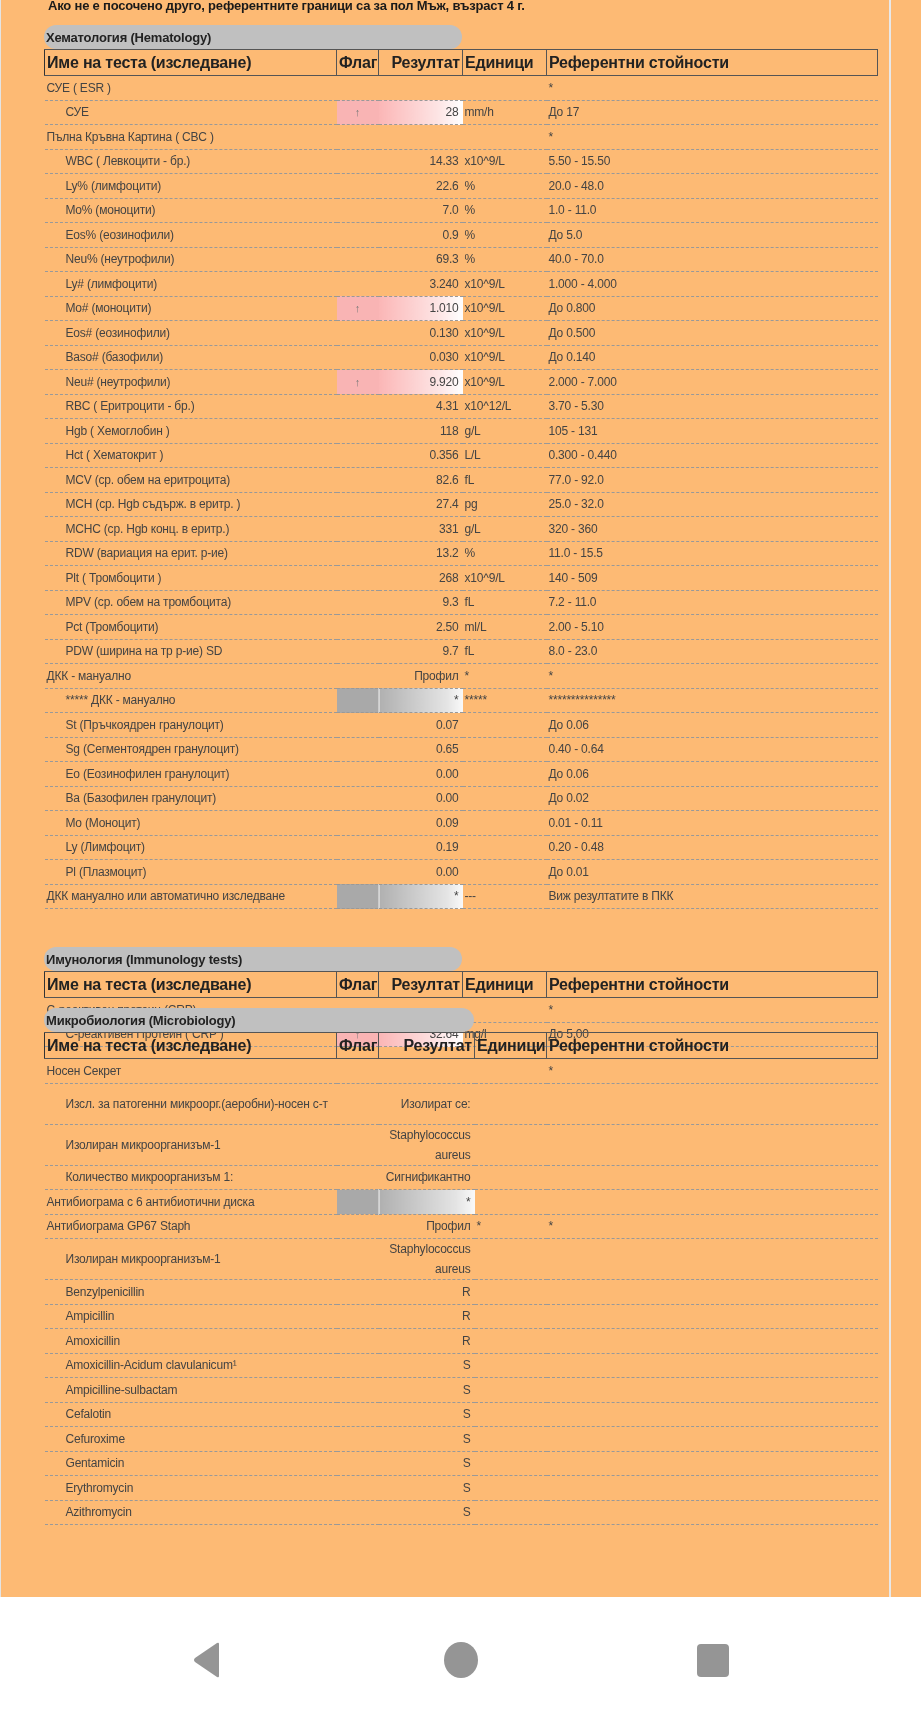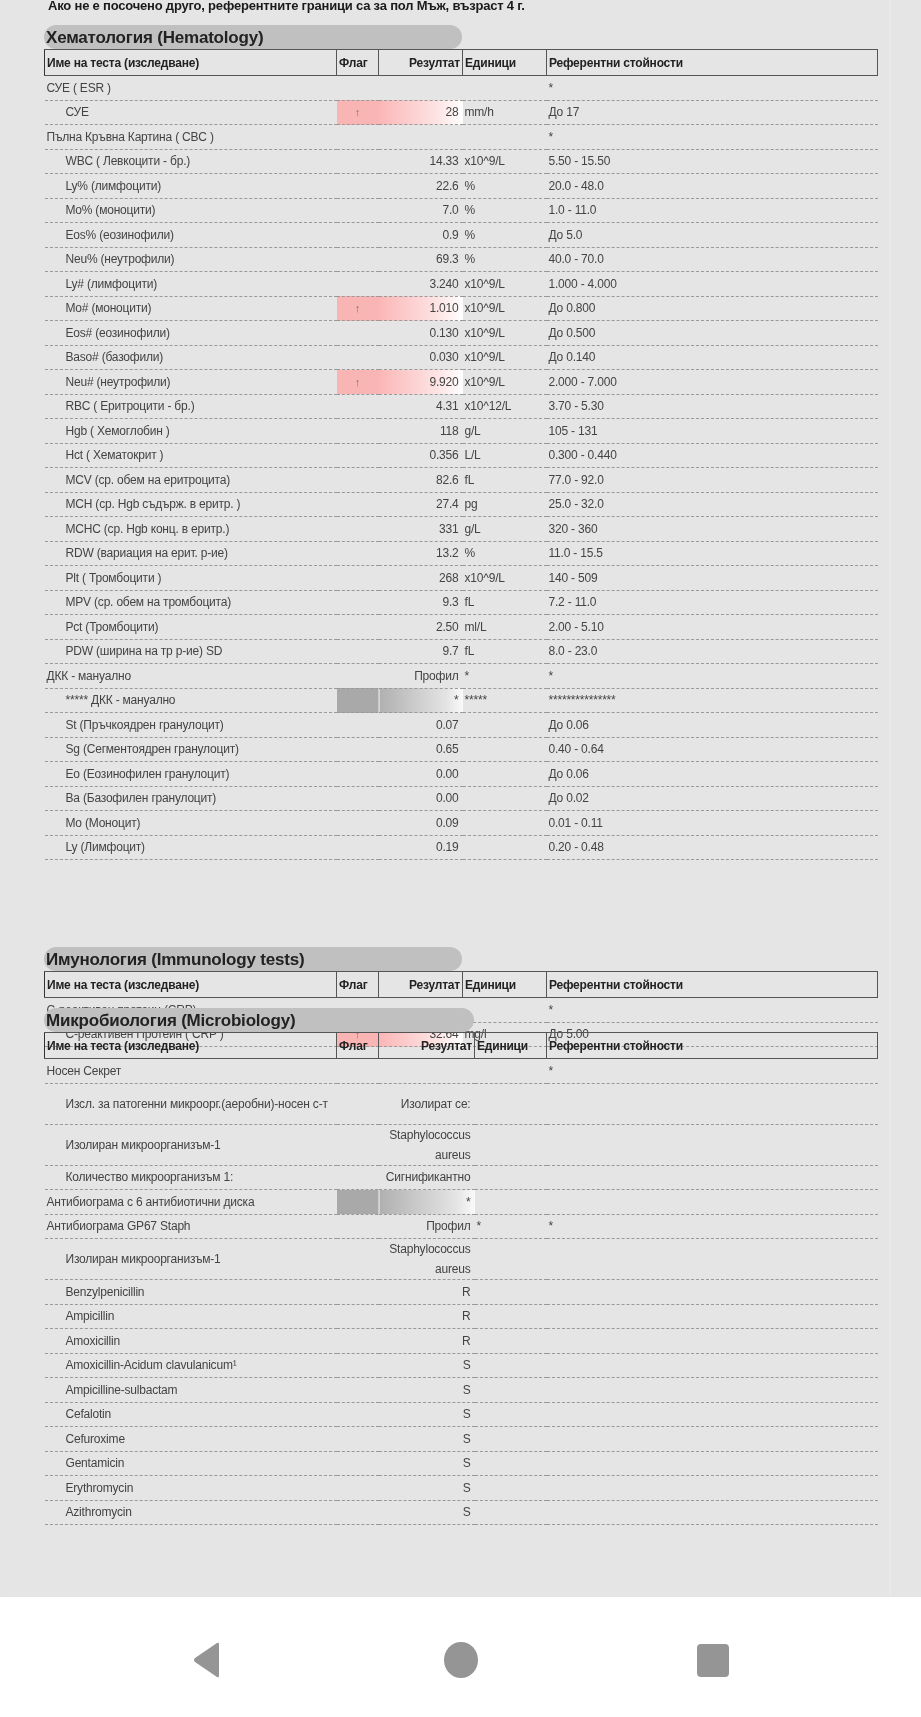--- a/index.html
+++ b/index.html
@@ -1,24 +1,24 @@
 <!DOCTYPE html>
 <html><head>
 <meta charset="utf-8">
 <style>
   html, body { margin:0; padding:0; background:#ffffff; }
   body { width:921px; height:1717px; overflow:hidden; position:relative; font-family:"Liberation Sans", sans-serif; color:#333; }
-  .page { position:absolute; left:0; top:0; width:921px; height:1597px; overflow:hidden; background:#e5e5e5; }
+  .page { position:absolute; left:0; top:0; width:921px; height:1597px; overflow:hidden; background:#fdba74; }
   .frame-left { position:absolute; left:0; top:0; width:1px; height:1597px; background:#e4e4e4; }
   .frame-right { position:absolute; left:889px; top:0; width:2px; height:1597px; background:#e8e8e8; }
   .intro { position:absolute; left:48px; top:-2px; font-size:13px; font-weight:bold; color:#1a1a1a; letter-spacing:-0.2px; }
   .section { position:absolute; left:44px; width:834px; }
-  .sec-title { background:#c0c0c0; height:24px; line-height:26px; font-size:17px; font-weight:bold; color:#222; padding-left:2px; box-sizing:border-box; letter-spacing:-0.2px;border-radius:12px; }
+  .sec-title { background:#c0c0c0; height:24px; line-height:26px; font-size:13px; font-weight:bold; color:#222; padding-left:2px; box-sizing:border-box; letter-spacing:-0.2px;border-radius:12px; }
   table { border-collapse:collapse; width:834px; table-layout:fixed; font-size:12px; }
-  th { height:25px; border:1.5px solid #555; border-left:1px solid #333; text-align:left; font-weight:bold; color:#222; padding:0 2px; font-size:12px; white-space:nowrap; letter-spacing:-0.2px; }
+  th { height:25px; border:1.5px solid #555; border-left:1px solid #333; text-align:left; font-weight:bold; color:#222; padding:0 2px; font-size:16px; white-space:nowrap; letter-spacing:-0.2px; }
   th.res { text-align:right; }
   td { height:23.5px; padding:0 2px; border-bottom:1px dashed #999; color:#444; white-space:nowrap; font-size:12px; letter-spacing:-0.2px; vertical-align:middle; }
   td.name.ind { padding-left:21px; }
   td.res { text-align:right; padding-right:4px;margin-top:18px; }
   td.res.left { text-align:right; padding-left:2px; }
   td.unit { padding-left:2px; }
   td.flag { text-align:center; color:#777; font-size:11px; }
   tr.hi td.flag { background:#f9b4b4; }
   tr.hi td.res { background:linear-gradient(to right, #fbb6b6 0%, #fde4e4 70%, #ffffff 100%); }
   tr.gray td.flag { background:#a9a9a9; border-right:1px solid #ccc; }
@@ -274,20 +274,34 @@
             <td class="unit"></td>
             <td>0.01 - 0.11</td>
           </tr>
         <tr>
             <td class="name ind">Ly (Лимфоцит)</td>
             <td class="flag"></td>
             <td class="res left">0.19</td>
             <td class="unit"></td>
             <td>0.20 - 0.48</td>
           </tr>
+        <tr>
+            <td class="name ind">Pl (Плазмоцит)</td>
+            <td class="flag"></td>
+            <td class="res left">0.00</td>
+            <td class="unit"></td>
+            <td>До 0.01</td>
+          </tr>
+        <tr class="gray">
+            <td class="name">ДКК мануално или автоматично изследване</td>
+            <td class="flag"></td>
+            <td class="res">*</td>
+            <td class="unit">---</td>
+            <td>Виж резултатите в ПКК</td>
+          </tr>
       </tbody>
     </table>
   </div>
 
   <div class="section" style="top:947px;">
     <div class="sec-title" style="width:418px;">Имунология (Immunology tests)</div>
     <table>
       <colgroup>
           <col style="width:292px">
           <col style="width:42px">

